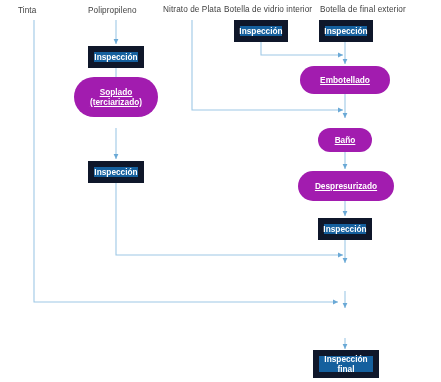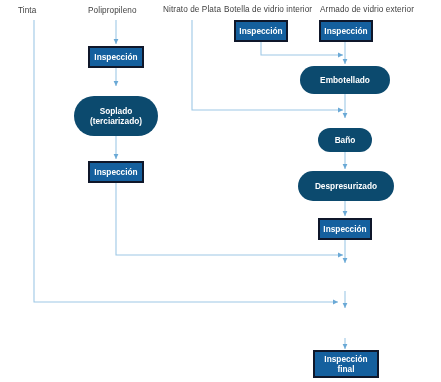--- a/index.html
+++ b/index.html
@@ -40,25 +40,26 @@
     text-align: center;
     color: #ffffff;
     font-weight: bold;
     font-size: 8.3px;
     line-height: 10px;
     box-sizing: border-box;
     z-index: 3;
   }
   .node.rect {
     background: #15609e;
-    border: 2px solid #0f172a;
+    border: 6px solid #0f172a;
   }
   .node.oval {
-    background: #0c4a6e;
+    background: #a21caf;
     border-radius: 999px;
+    text-decoration: underline;
   }
   .node .nlabel {
     display: block;
     padding: 0 2px;
   }
 </style>
 </head>
 <body>
 
 <div id="canvas">
@@ -90,27 +91,27 @@
       <path d="M345,240 L345,263" marker-end="url(#arw)"></path>
       <path d="M345,291 L345,308" marker-end="url(#arw)"></path>
       <path d="M345,338 L345,349" marker-end="url(#arw)"></path>
     </g>
   </svg>
 
   <div class="col-label" style="left:18px;  top:6px;">Tinta</div>
   <div class="col-label" style="left:88px;  top:6px;">Polipropileno</div>
   <div class="col-label" style="left:163px; top:5px;">Nitrato de Plata</div>
   <div class="col-label" style="left:224px; top:5px;">Botella de vidrio interior</div>
-  <div class="col-label" style="left:320px; top:5px;">Armado de vidrio exterior</div>
+  <div class="col-label" style="left:320px; top:5px;">Botella de final exterior</div>
 
   <div class="node rect" style="left:88px; top:46px; width:56px; height:22px;">
     <span class="nlabel">Inspección</span>
   </div>
 
-  <div class="node oval" style="left:74px; top:96px; width:84px; height:40px;">
+  <div class="node oval" style="left:74px; top:77px; width:84px; height:40px;">
     <span class="nlabel">Soplado<br>(terciarizado)</span>
   </div>
 
   <div class="node rect" style="left:88px; top:161px; width:56px; height:22px;">
     <span class="nlabel">Inspección</span>
   </div>
 
   <div class="node rect" style="left:234px; top:20px; width:54px; height:22px;">
     <span class="nlabel">Inspección</span>
   </div>

